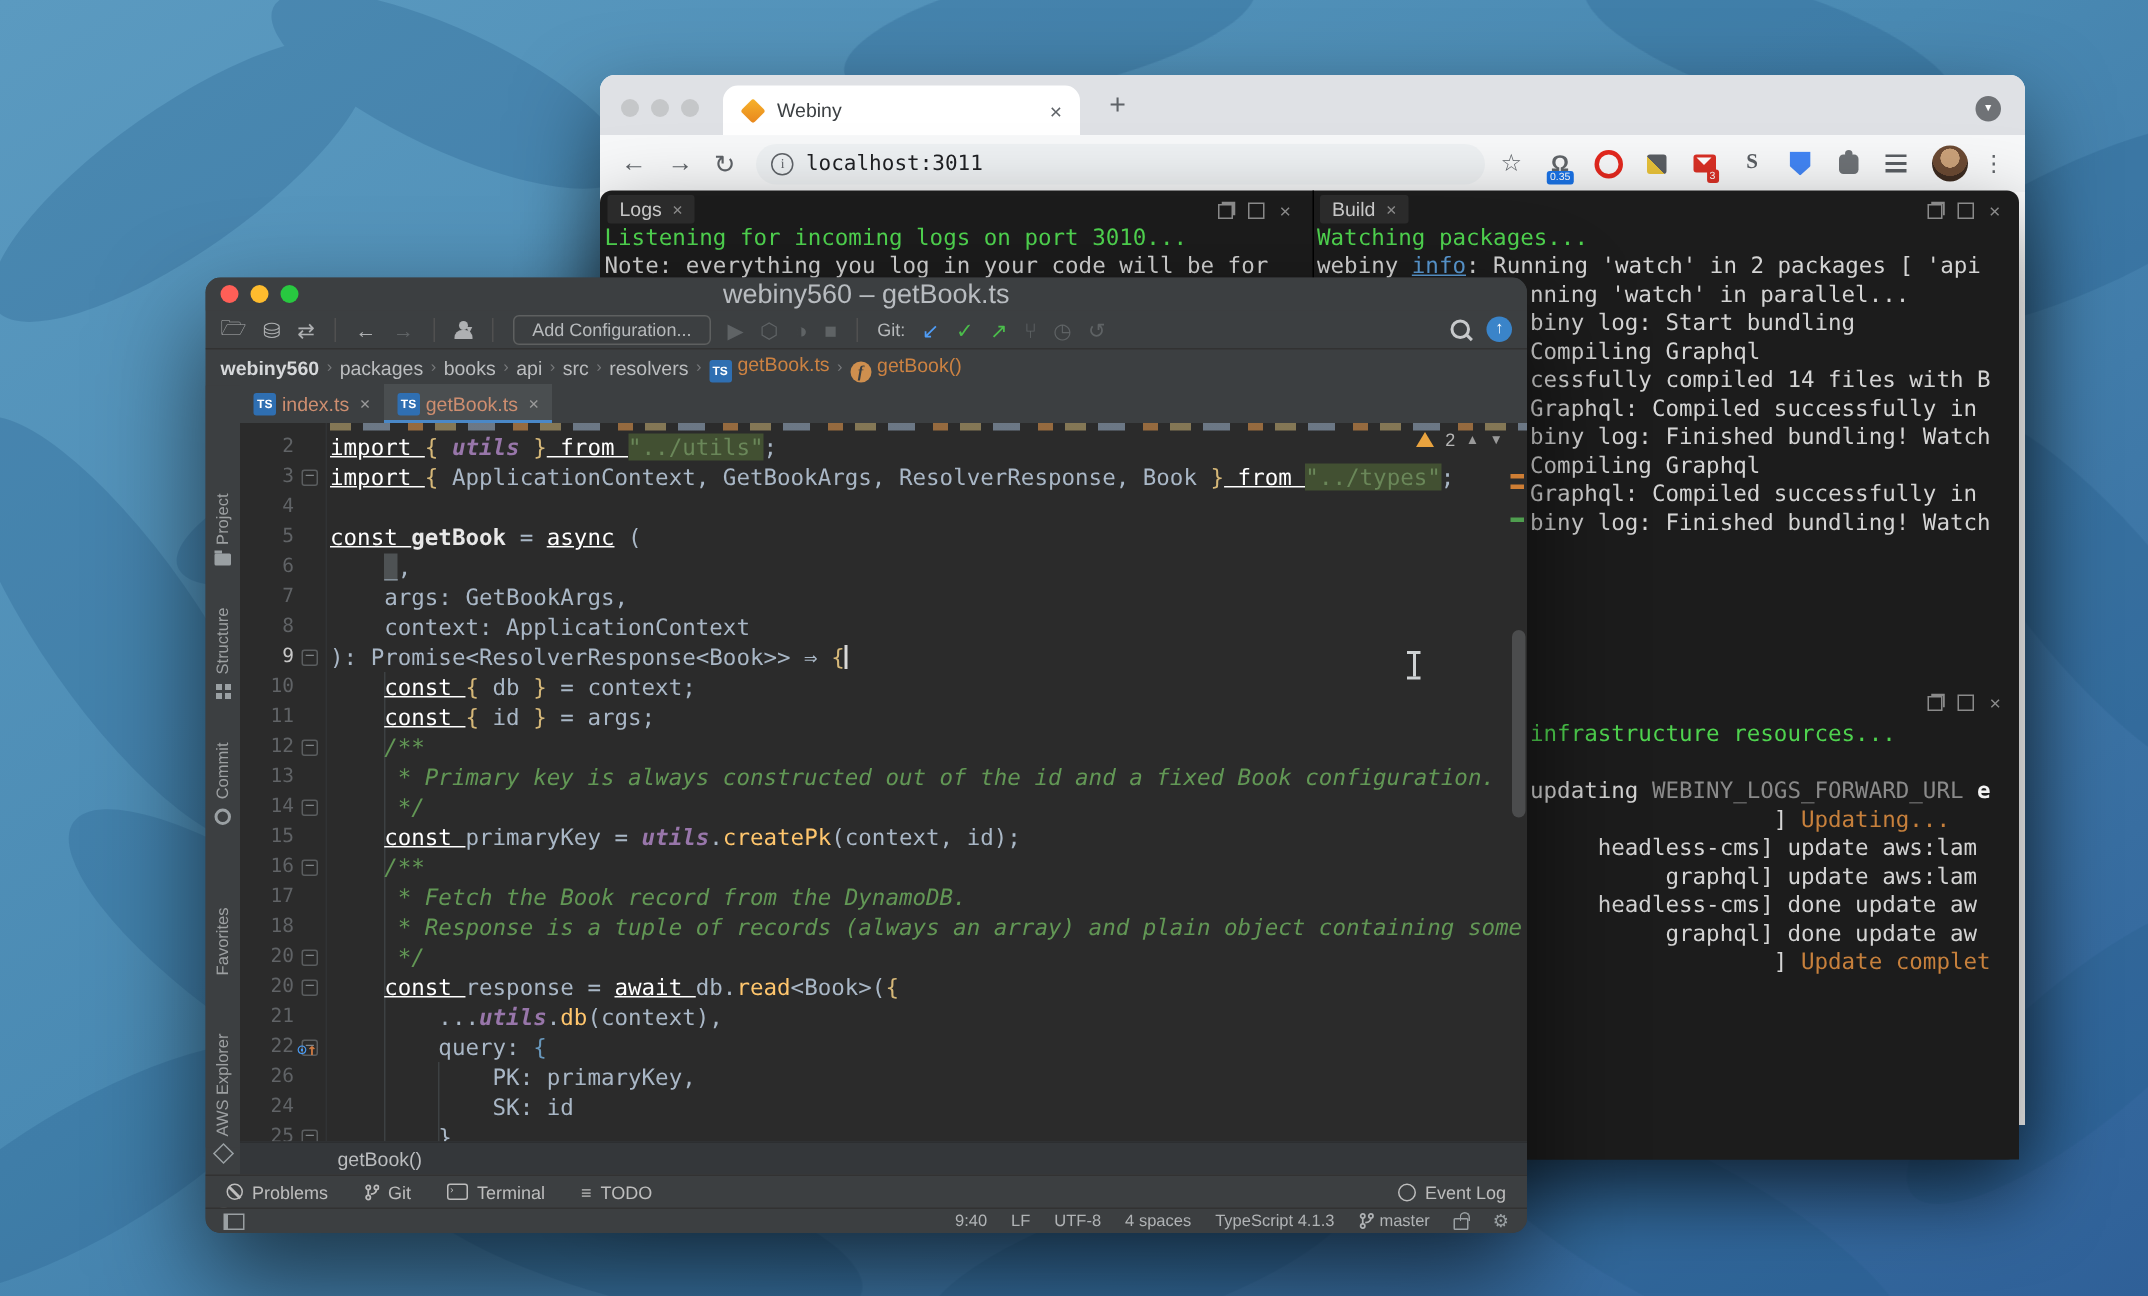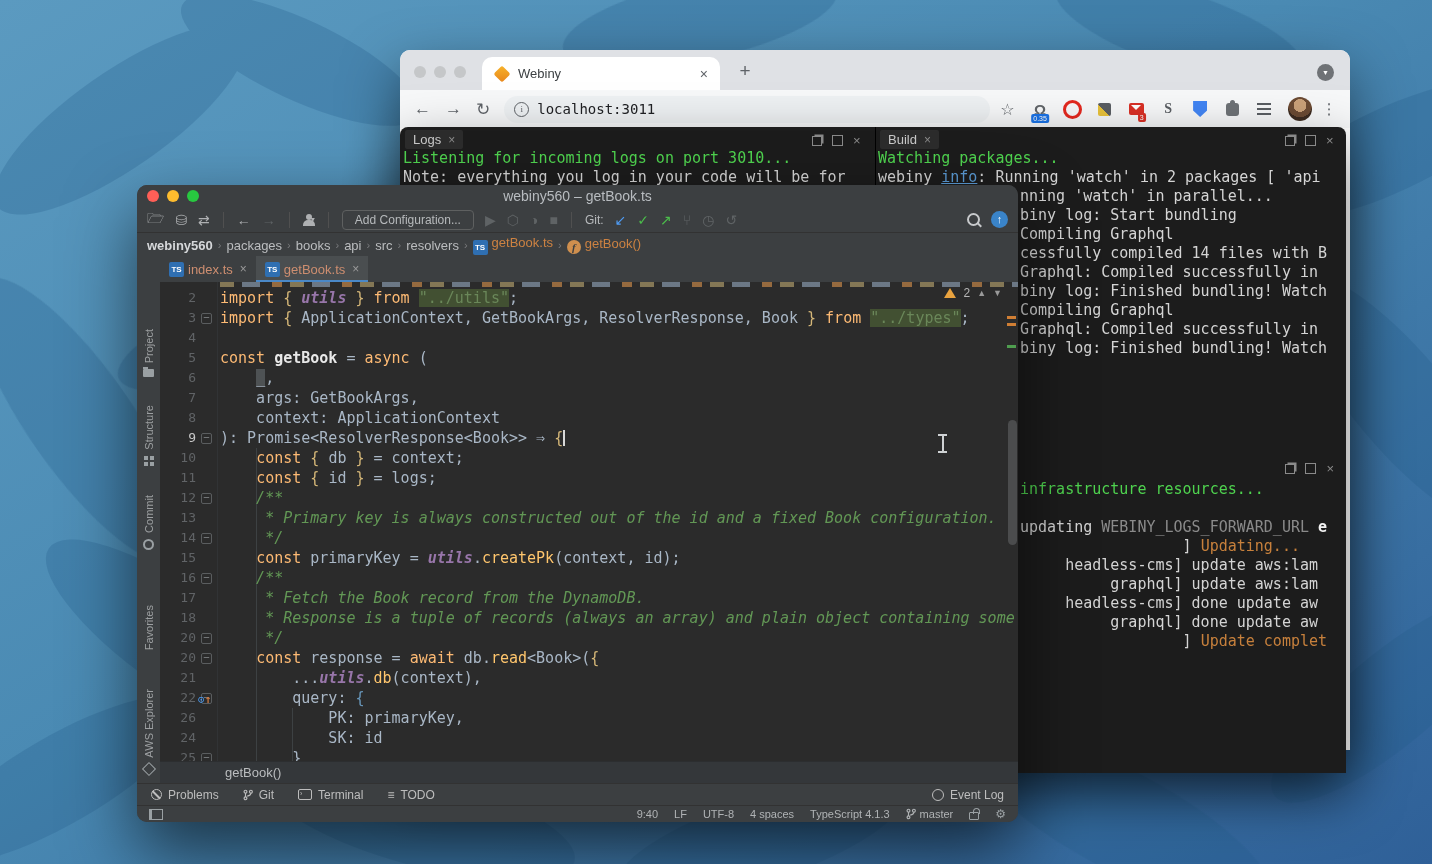--- a/index.html
+++ b/index.html
@@ -55,21 +55,21 @@
   .wc-max{width:9px;height:9px;border:1.2px solid #8a8a8a;}
   .wc-close{color:#8a8a8a;font-size:13px;line-height:9px;}
   .tline{position:absolute;white-space:pre;font-family:"DejaVu Sans Mono",monospace;font-size:15px;line-height:18px;}
   .tc-g{color:#4fd34f;} .tc-w{color:#d4d4d4;} .tc-b{color:#5b9bd5;text-decoration:underline;}
   .tc-o{color:#c7803c;} .tc-gr{color:#8a8a8a;} .tc-bw{color:#f2f2f2;font-weight:bold;}
   #infra-pane{position:absolute;left:616px;top:328px;right:0;bottom:0;background:#1c1c1c;}
   
   #ide{left:137px;top:185px;width:881px;height:637px;background:#3c3f41;border-radius:10px;
     box-shadow:0 30px 70px rgba(0,0,0,.6);overflow:hidden;}
   .ide-titlebar{position:absolute;left:0;top:0;right:0;height:22px;background:#3c3f41;text-align:center;}
-  .ide-title{font-size:14px;color:#b8bcc0;line-height:22px;}
+  .ide-title{font-size:18px;color:#b8bcc0;line-height:22px;}
   .tl2{position:absolute;top:5px;width:12px;height:12px;border-radius:50%;}
   .ide-toolbar{position:absolute;left:0;top:22px;right:0;height:26px;border-bottom:1px solid #323232;
     display:flex;align-items:center;padding:0 10px;box-sizing:border-box;gap:11px;color:#aeb0b2;font-size:14px;}
   .tb-sep{width:1px;height:16px;background:#505050;margin:0 2px;}
   .dim{color:#5f6365;}
   .addcfg{border:1px solid #5e6060;border-radius:4px;color:#b7babc;font-size:12px;padding:2px 12px;}
   .g-blue{color:#4f9cf5;} .g-green{color:#4bbd4b;}
   .person{width:12px;height:12px;position:relative;display:inline-block;}
   .person:before{content:"";position:absolute;left:3px;top:0;width:6px;height:6px;border-radius:50%;background:#aeb0b2;}
   .person:after{content:"";position:absolute;left:0;top:6px;width:12px;height:6px;border-radius:5px 5px 0 0;background:#aeb0b2;}
@@ -105,21 +105,21 @@
   .partial-top{position:absolute;left:60px;top:0;height:5px;width:800px;opacity:.8;
     background:repeating-linear-gradient(90deg,#9a8a60 0 14px,transparent 14px 22px,#7c8b9c 22px 40px,transparent 40px 52px,#b07a44 52px 62px,transparent 62px 70px);}
   .eline{position:absolute;left:0;right:0;height:20px;white-space:pre;font-family:"DejaVu Sans Mono",monospace;font-size:15px;line-height:20px;}
   .lnum{position:absolute;left:0;width:36px;text-align:right;color:#606366;font-size:13px;}
   .lnum.cur{color:#c8c8c8;}
   .fold{position:absolute;left:41px;top:5px;width:9px;height:9px;border:1px solid #5a5d5f;border-radius:2px;color:#9aa0a3;
     font-size:9px;line-height:7px;text-align:center;}
   .gbadge{position:absolute;left:38px;top:2px;font-size:11px;}
   .gbadge .c1{color:#4a9df8;} .gbadge .c2{color:#d07b43;font-weight:bold;}
   .code{position:absolute;left:60px;}
-  .ec-k{color:#fdba74;} .ec-d{color:#a9b7c6;}
+  .ec-k{color:#ffffff;text-decoration:underline;} .ec-d{color:#a9b7c6;}
   .ec-sh{color:#6a8759;background:#425032;} .ec-p{color:#9876aa;font-style:italic;font-weight:bold;}
   .ec-f{color:#ffc66d;} .ec-c{color:#629755;font-style:italic;}
   .ec-b1{color:#d5b778;} .ec-b2{color:#6897bb;} .ec-w{color:#e8e8e8;font-weight:bold;}
   .ec-hl{color:#a9b7c6;background:#4e5254;}
   .caret{display:inline-block;width:2px;height:16px;background:#d8d8d8;vertical-align:-3px;}
   .indent-guide{position:absolute;width:1px;background:#3d4143;}
   .warn-widget{position:absolute;right:16px;top:4px;display:flex;align-items:center;gap:7px;font-size:12px;color:#b6b6b6;}
   .warn-tri{width:0;height:0;border-left:6px solid transparent;border-right:6px solid transparent;border-bottom:10px solid #e9a33f;}
   .chev{color:#9a9a9a;font-size:9px;}
   .scroll-thumb{position:absolute;right:1px;width:9px;top:138px;height:125px;background:rgba(170,175,180,.25);border-radius:5px;}
@@ -383,21 +383,21 @@
     <div id="code-lines">
         <div class="eline" style="top: 6px;"><span class="lnum">2</span><span class="code"><span class="ec-k">import </span><span class="ec-b1">{ </span><span class="ec-p">utils</span><span class="ec-b1"> }</span><span class="ec-k"> from </span><span class="ec-sh">"../utils"</span><span class="ec-d">;</span></span></div>
         <div class="eline" style="top: 26px;"><span class="lnum">3</span><span class="fold">–</span><span class="code"><span class="ec-k">import </span><span class="ec-b1">{ </span><span class="ec-d">ApplicationContext, GetBookArgs, ResolverResponse, Book</span><span class="ec-b1"> }</span><span class="ec-k"> from </span><span class="ec-sh">"../types"</span><span class="ec-d">;</span></span></div>
         <div class="eline" style="top: 46px;"><span class="lnum">4</span><span class="code"></span></div>
         <div class="eline" style="top: 66px;"><span class="lnum">5</span><span class="code"><span class="ec-k">const </span><span class="ec-w">getBook</span><span class="ec-d"> = </span><span class="ec-k">async</span><span class="ec-d"> (</span></span></div>
         <div class="eline" style="top: 86px;"><span class="lnum">6</span><span class="code"><span class="ec-d">    </span><span class="ec-hl">_</span><span class="ec-d">,</span></span></div>
         <div class="eline" style="top: 106px;"><span class="lnum">7</span><span class="code"><span class="ec-d">    args: GetBookArgs,</span></span></div>
         <div class="eline" style="top: 126px;"><span class="lnum">8</span><span class="code"><span class="ec-d">    context: ApplicationContext</span></span></div>
         <div class="eline" style="top: 146px;"><span class="lnum cur">9</span><span class="fold">–</span><span class="code"><span class="ec-d">): Promise&lt;ResolverResponse&lt;Book&gt;&gt; ⇒ </span><span class="ec-b1">{</span><span class="caret"></span></span></div>
         <div class="eline" style="top: 166px;"><span class="lnum">10</span><span class="code"><span class="ec-d">    </span><span class="ec-k">const </span><span class="ec-b1">{ </span><span class="ec-d">db</span><span class="ec-b1"> }</span><span class="ec-d"> = context;</span></span></div>
-        <div class="eline" style="top: 186px;"><span class="lnum">11</span><span class="code"><span class="ec-d">    </span><span class="ec-k">const </span><span class="ec-b1">{ </span><span class="ec-d">id</span><span class="ec-b1"> }</span><span class="ec-d"> = logs;</span></span></div>
+        <div class="eline" style="top: 186px;"><span class="lnum">11</span><span class="code"><span class="ec-d">    </span><span class="ec-k">const </span><span class="ec-b1">{ </span><span class="ec-d">id</span><span class="ec-b1"> }</span><span class="ec-d"> = args;</span></span></div>
         <div class="eline" style="top: 206px;"><span class="lnum">12</span><span class="fold">–</span><span class="code"><span class="ec-c">    /**</span></span></div>
         <div class="eline" style="top: 226px;"><span class="lnum">13</span><span class="code"><span class="ec-c">     * Primary key is always constructed out of the id and a fixed Book configuration.</span></span></div>
         <div class="eline" style="top: 246px;"><span class="lnum">14</span><span class="fold">–</span><span class="code"><span class="ec-c">     */</span></span></div>
         <div class="eline" style="top: 266px;"><span class="lnum">15</span><span class="code"><span class="ec-d">    </span><span class="ec-k">const </span><span class="ec-d">primaryKey = </span><span class="ec-p">utils</span><span class="ec-d">.</span><span class="ec-f">createPk</span><span class="ec-d">(context, id);</span></span></div>
         <div class="eline" style="top: 286px;"><span class="lnum">16</span><span class="fold">–</span><span class="code"><span class="ec-c">    /**</span></span></div>
         <div class="eline" style="top: 306px;"><span class="lnum">17</span><span class="code"><span class="ec-c">     * Fetch the Book record from the DynamoDB.</span></span></div>
         <div class="eline" style="top: 326px;"><span class="lnum">18</span><span class="code"><span class="ec-c">     * Response is a tuple of records (always an array) and plain object containing some</span></span></div>
         <div class="eline" style="top: 346px;"><span class="lnum">20</span><span class="fold">–</span><span class="code"><span class="ec-c">     */</span></span></div>
         <div class="eline" style="top: 366px;"><span class="lnum">20</span><span class="fold">–</span><span class="code"><span class="ec-d">    </span><span class="ec-k">const </span><span class="ec-d">response = </span><span class="ec-k">await </span><span class="ec-d">db.</span><span class="ec-f">read</span><span class="ec-d">&lt;Book&gt;(</span><span class="ec-b1">{</span></span></div>
         <div class="eline" style="top: 386px;"><span class="lnum">21</span><span class="code"><span class="ec-d">        ...</span><span class="ec-p">utils</span><span class="ec-d">.</span><span class="ec-f">db</span><span class="ec-d">(context),</span></span></div>

